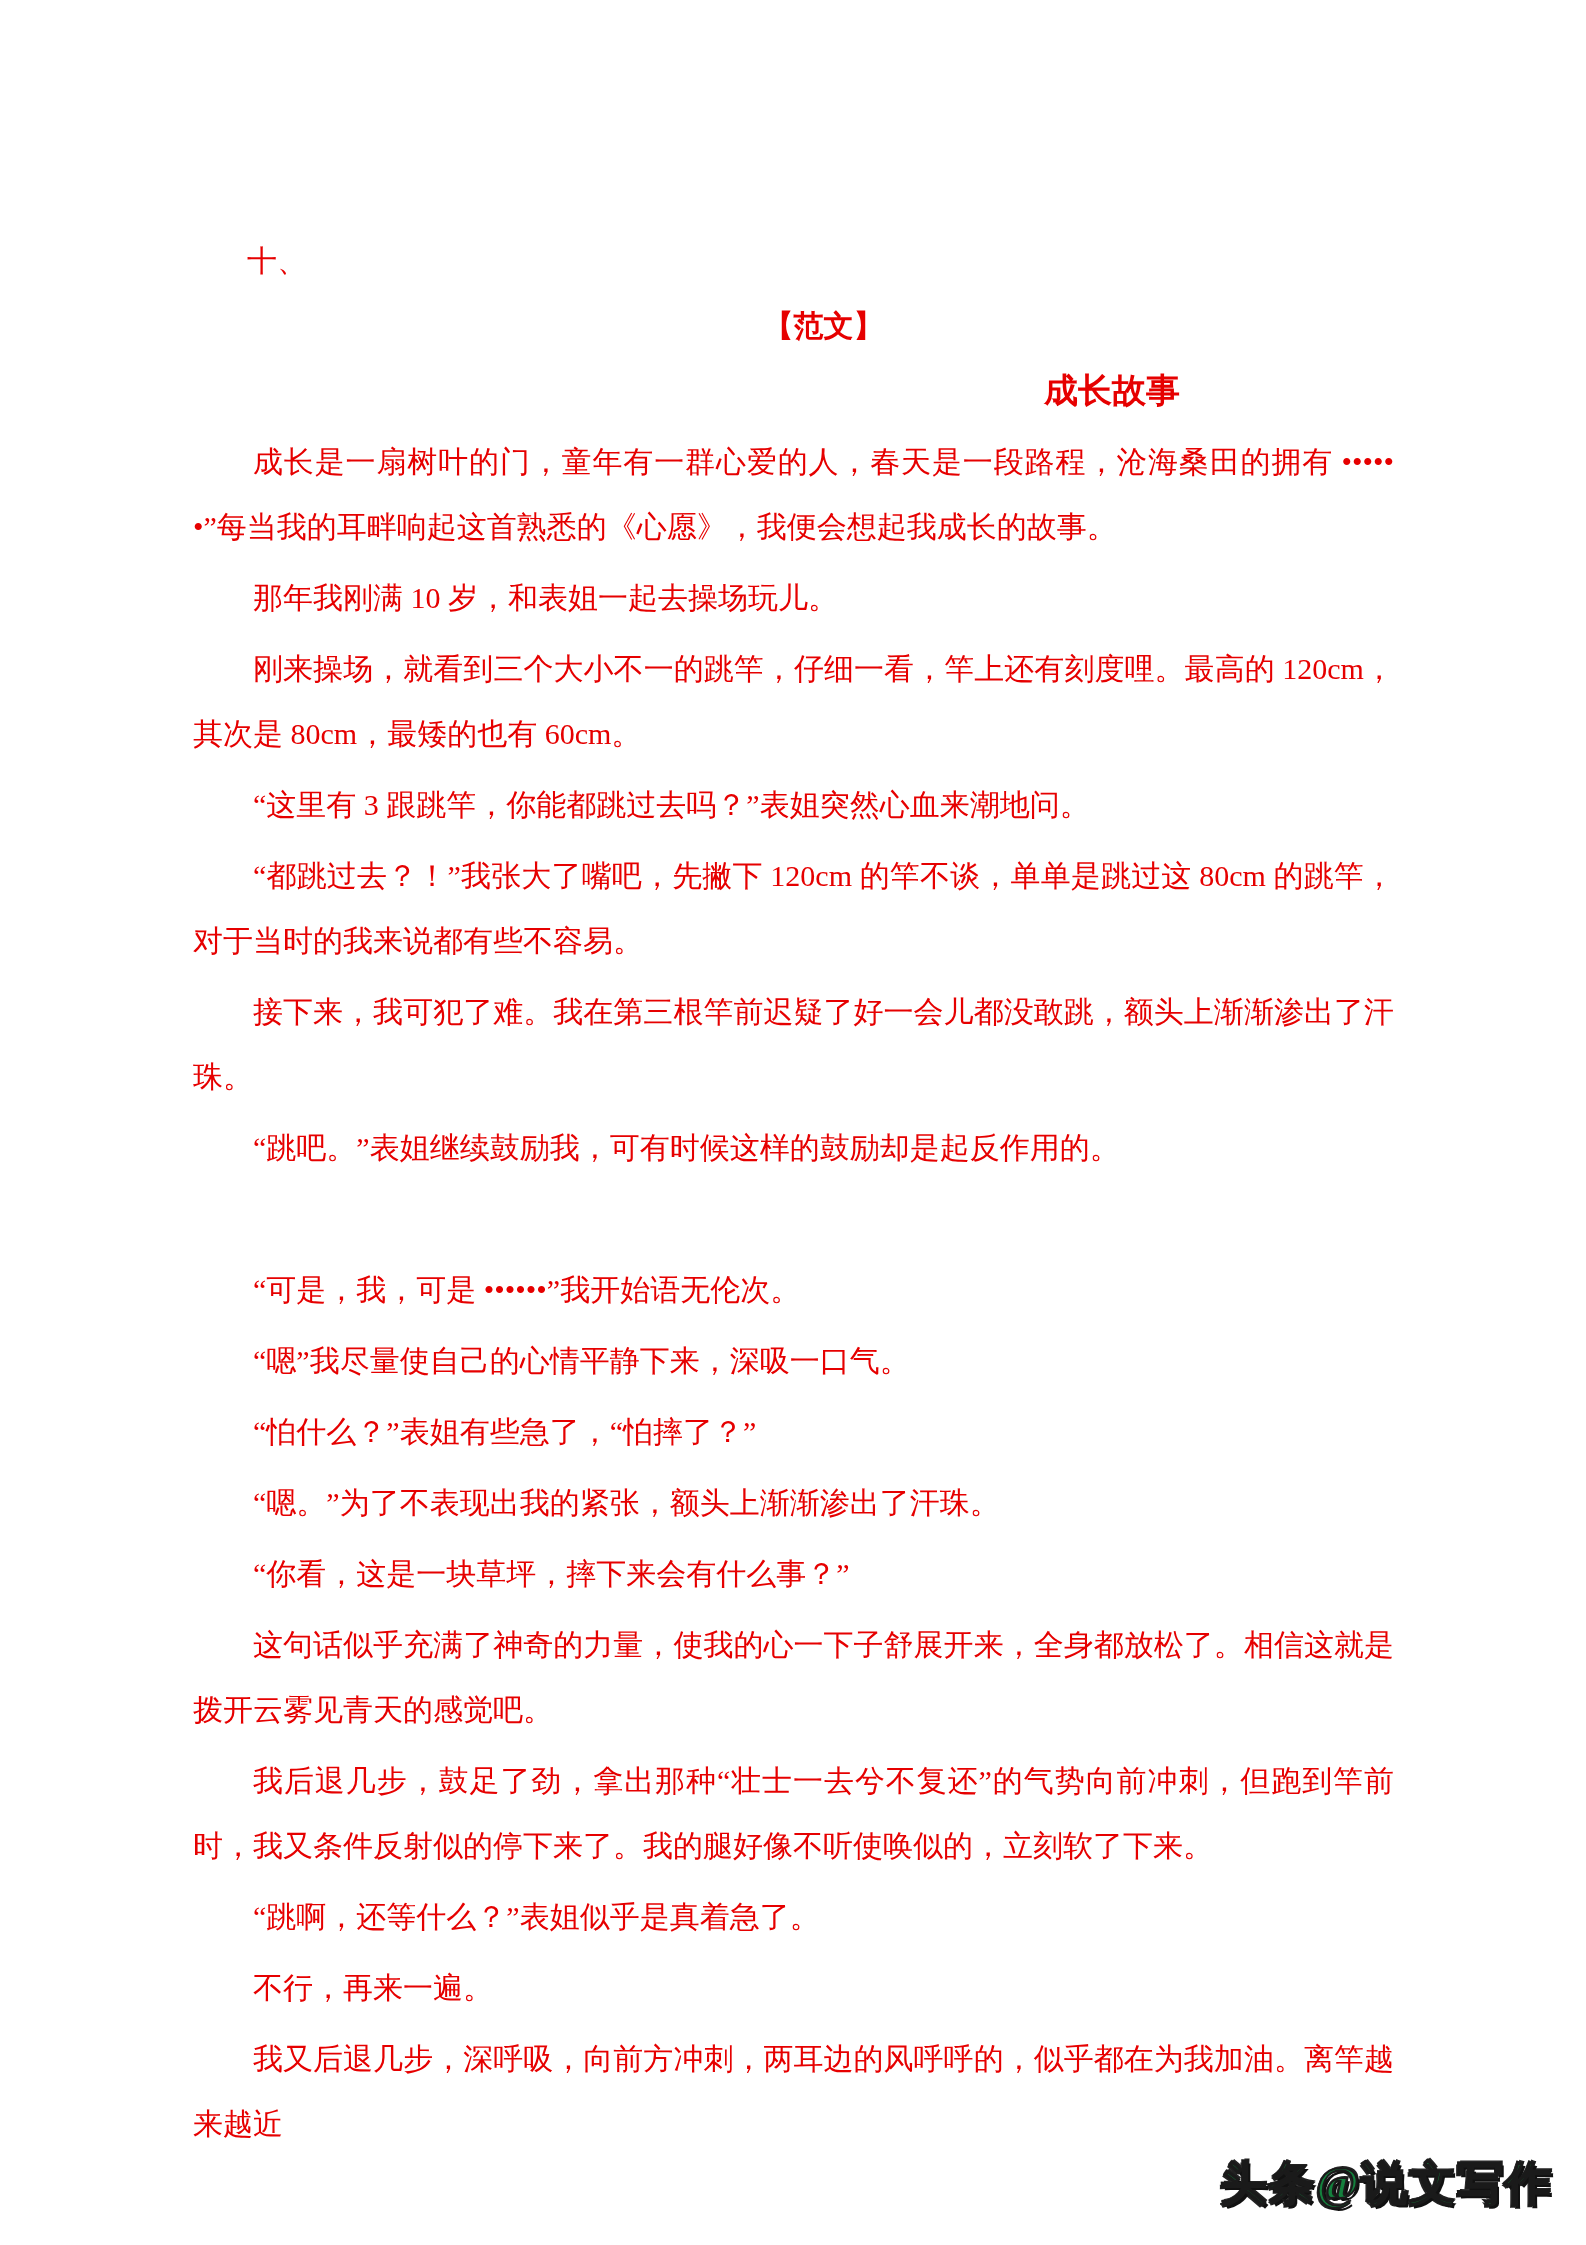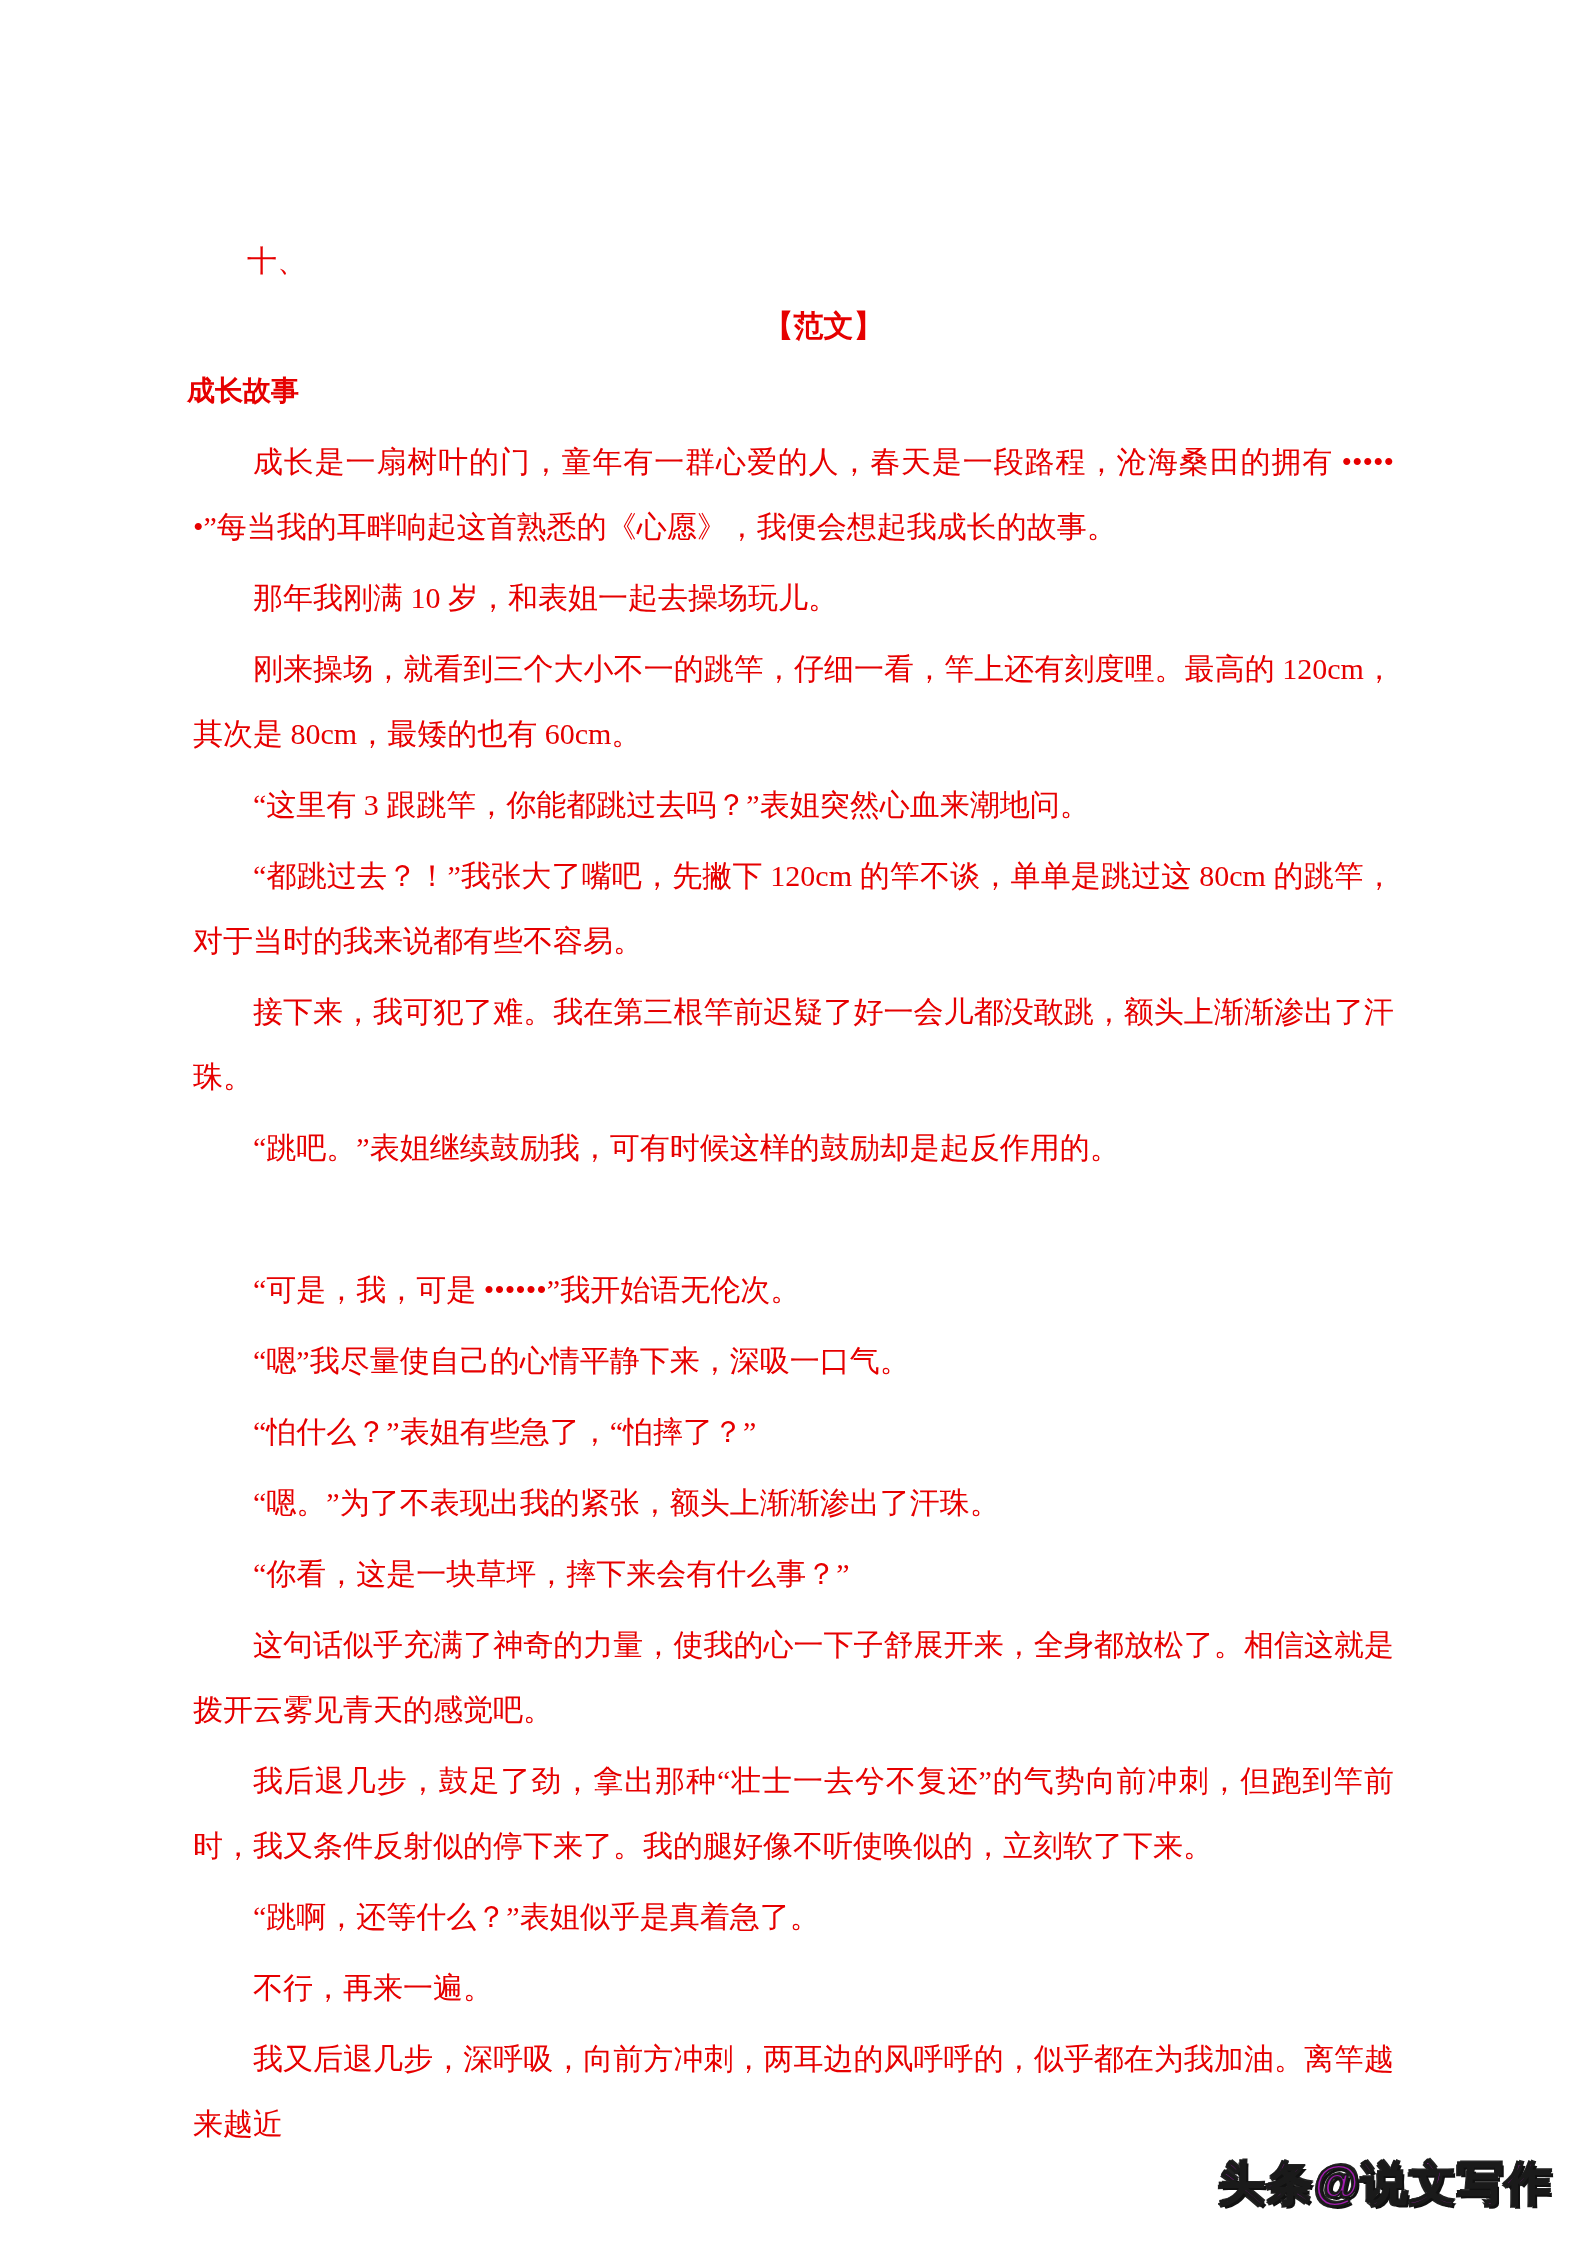--- a/index.html
+++ b/index.html
@@ -31,47 +31,47 @@
     font-weight: normal;
     text-indent: 2em;
   }
   .section-label {
     font-weight: bold;
     text-indent: 2em;
     text-align: center;
   }
   .essay-title {
     font-weight: bold;
-    font-size: 28px;
-    text-align: left;
+    font-size: 34px;
+    text-align: right;
     padding-right: 220px;
   }
   .para {
     margin: 6px;
     font-size: 30px;
     line-height: 65px;
     text-align: justify;
     text-indent: 2em;
     color: #e60000;
     word-break: break-all;
   }
   .blank-line {
     margin: 0;
     font-size: 30px;
     line-height: 65px;
   }
   .watermark {
     position: absolute;
     right: 33px;
     bottom: 30px;
-    font-family: Liberation Sans, sans-serif;
+    font-family: Liberation Serif, serif;
     font-weight: bold;
     font-size: 46px;
     letter-spacing: 2px;
-    color: #a21caf;
+    color: #15803d;
     -webkit-text-stroke: 2px #1a1a1a;
     text-shadow:
       3px 3px 0 #111111,
       -1px -1px 0 #444444,
       2px -2px 0 #222222,
       -2px 2px 0 #222222;
   }
 </style>
 </head>
 <body>

